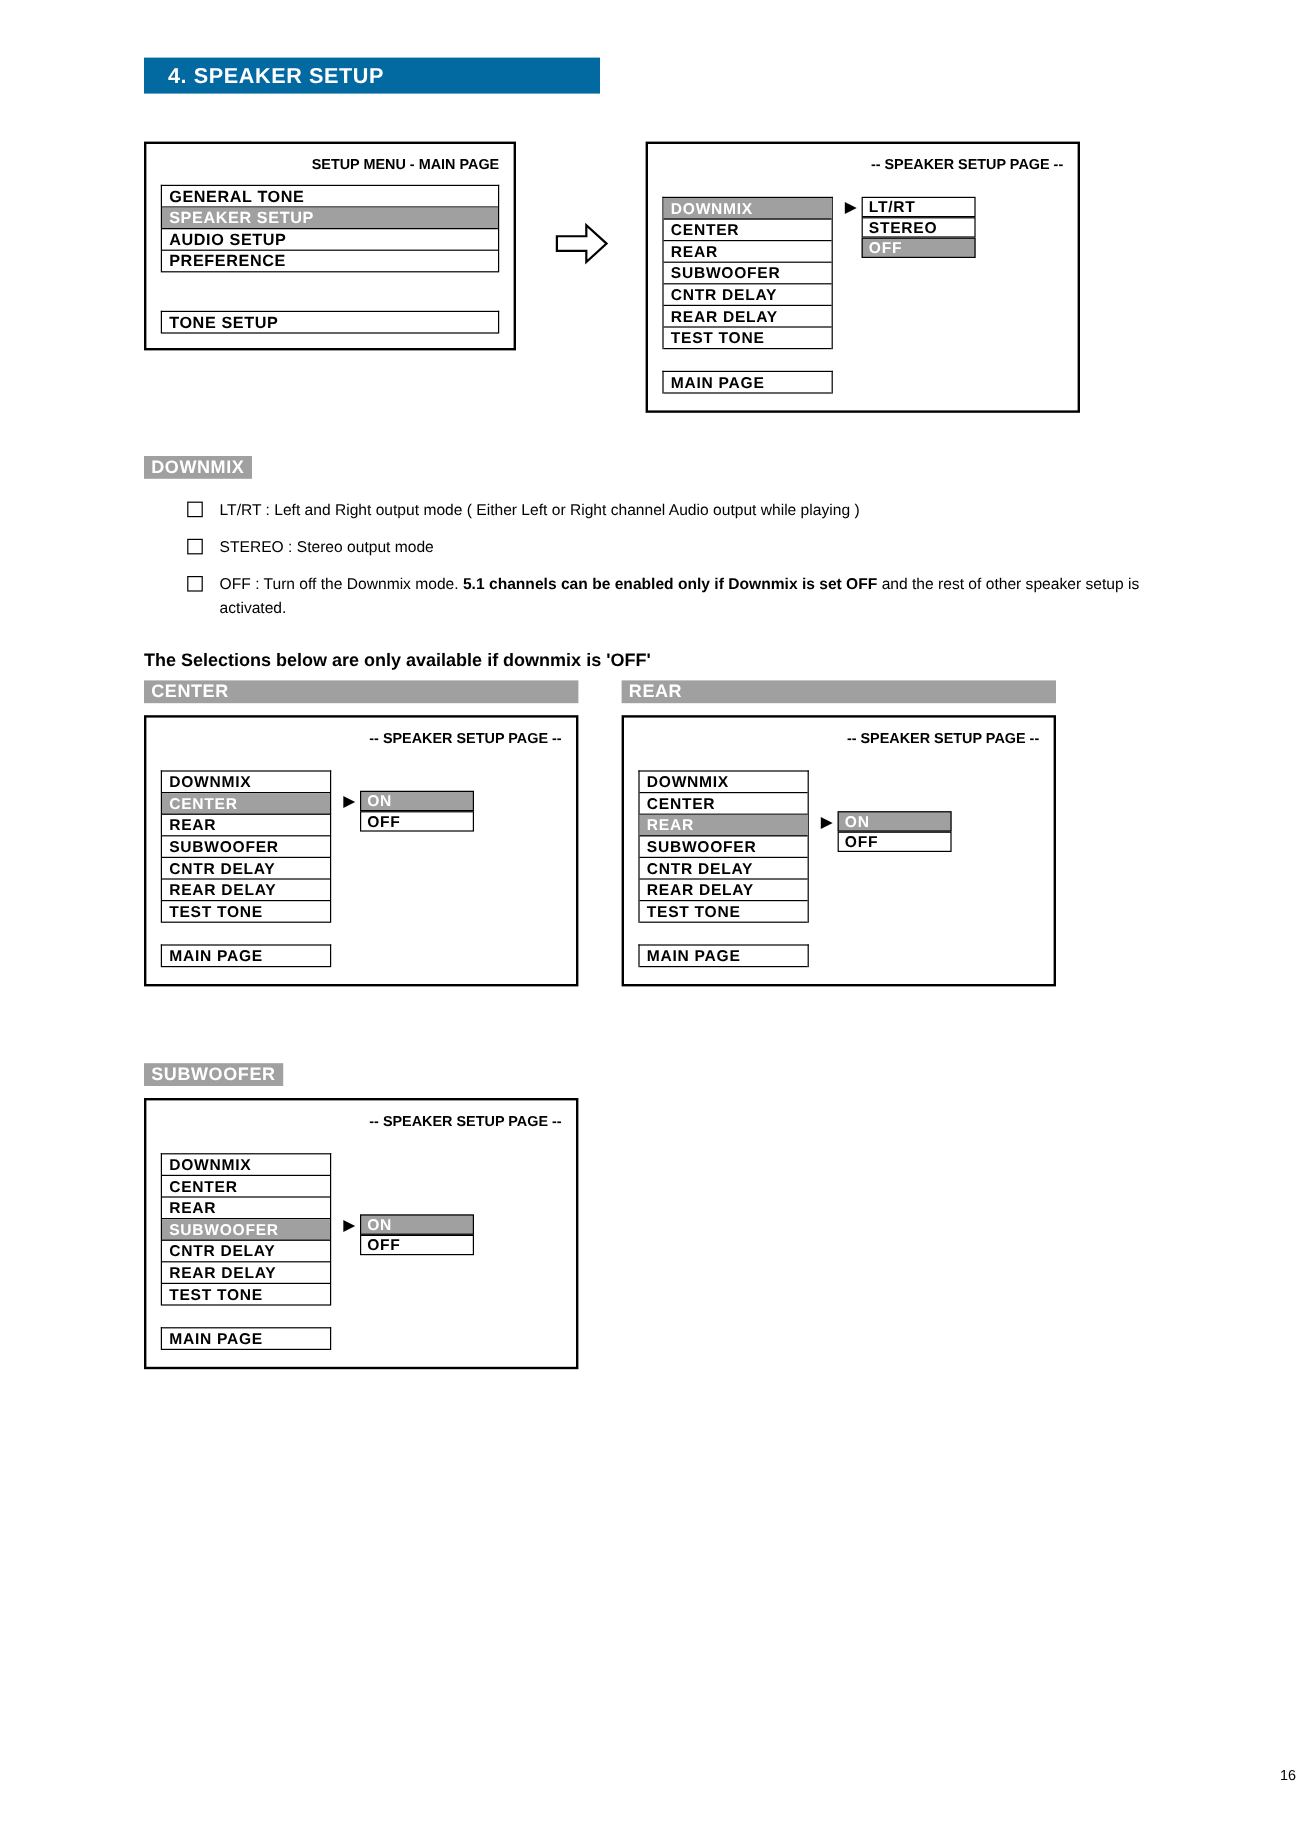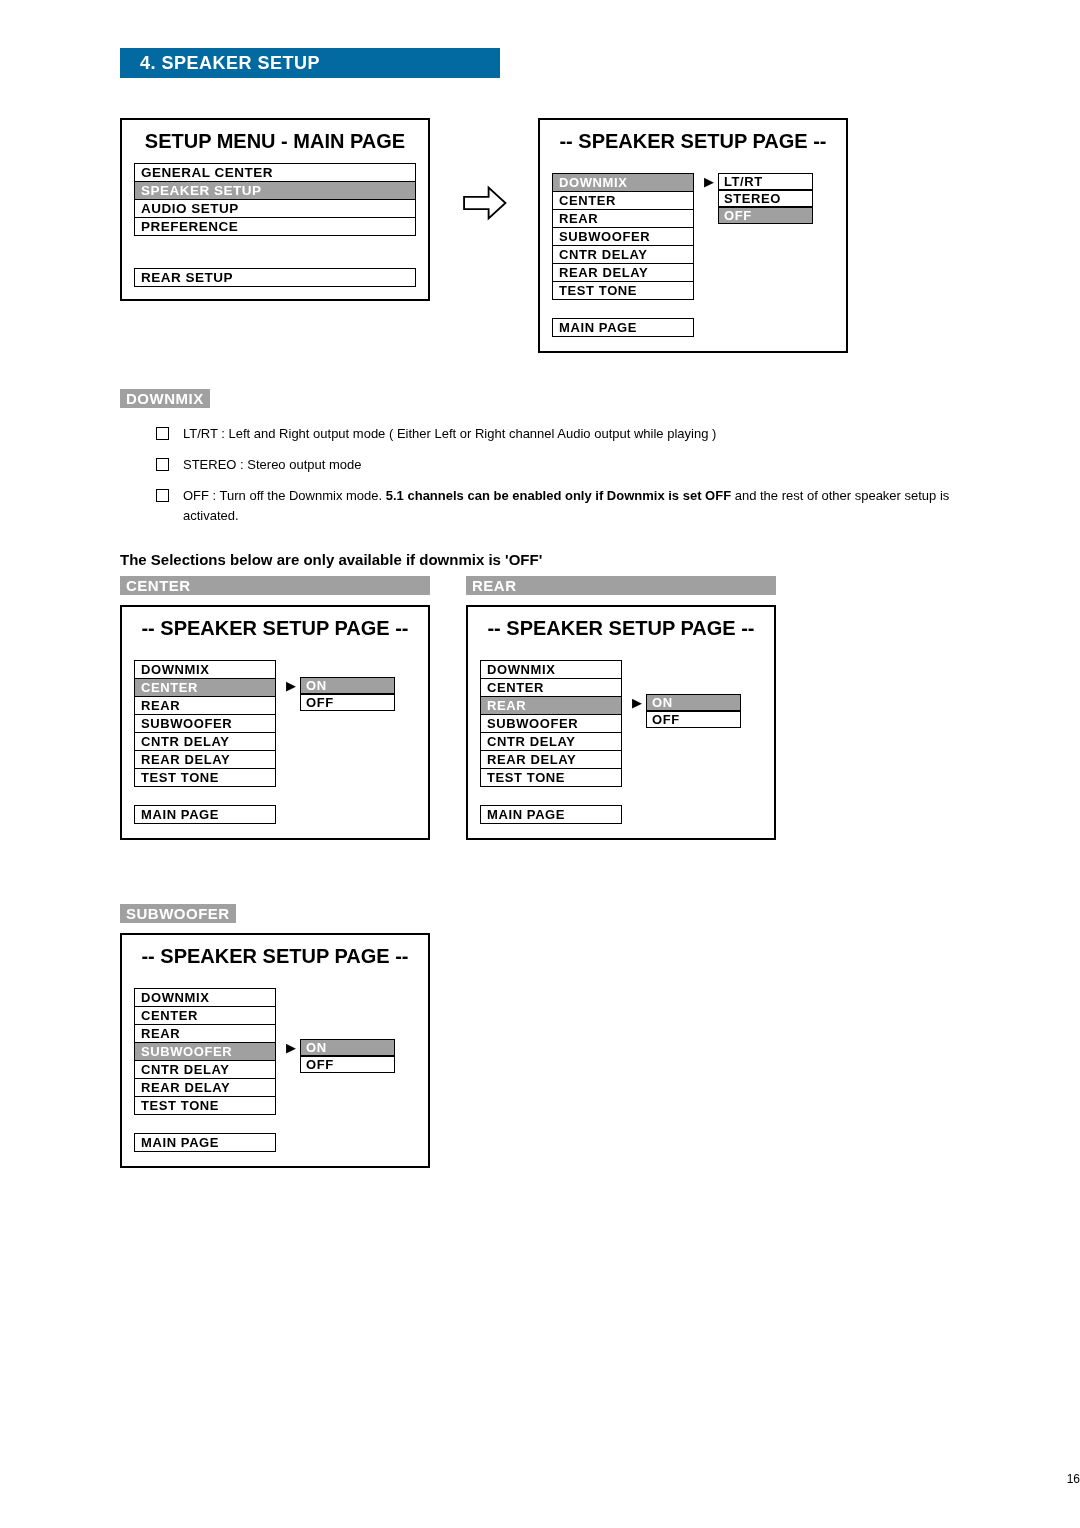--- a/index.html
+++ b/index.html
@@ -1,26 +1,26 @@
 <!DOCTYPE html>
 <html><head>
 <meta charset="utf-8">
 <style>
 body{margin:0;background:#fff;font-family:Arial,Helvetica,sans-serif;font-size:13px;color:#000}
 .page{width:1080px;height:1528px;margin:0 auto;position:relative;padding:0 120px;box-sizing:border-box}
 .title-bar{background:#0369a1;height:30px;margin-top:48px;display:flex;align-items:center;padding:0 20px;box-sizing:border-box;width:380px}
 .title-bar span{color:#fff;font-weight:bold;font-size:18px;letter-spacing:.5px}
 .two{display:flex;gap:24px;align-items:flex-start;margin-top:40px}
 .menu-box{border:2px solid #000;padding:10px 12px 12px;box-sizing:border-box;width:310px;background:#fff}
-.menu-title{font-weight:bold;text-align:center;margin-bottom:10px;font-size:20px}
+.menu-title{font-weight:bold;text-align:right;margin-bottom:10px;font-size:12px}
 .menu-list{border:1.5px solid #000;border-bottom:none}
 .menu-list .row,.menu-exit .row{border-bottom:1.5px solid #000;padding:1px 6px;font-weight:bold;font-size:13.5px;letter-spacing:.5px}
 .menu-list .row.sel,.speaker-list .row.sel,.opt.sel{background:#a0a0a0;color:#fff}
 .menu-exit{border:1.5px solid #000;border-bottom:none;margin-top:32px}
-.speaker-box{border:2px solid #000;padding:10px 12px 14px;box-sizing:border-box;width:310px;background:#fff;display:flex;gap:10px;flex-wrap:wrap;align-content:flex-start}
+.speaker-box{border:2px solid #000;padding:10px 12px 14px;box-sizing:border-box;width:362px;background:#fff;display:flex;gap:10px;flex-wrap:wrap;align-content:flex-start}
 .speaker-box .menu-title{width:100%}
 .speaker-col{display:flex;flex-direction:column}
 .speaker-list{border:1.5px solid #000;border-bottom:none;width:140px}
 .speaker-list .row{border-bottom:1.5px solid #000;padding:0 6px;font-weight:bold;font-size:13px;letter-spacing:.6px;line-height:17px}
 .speaker-main{border:1.5px solid #000;border-bottom:none;width:140px;margin-top:18px}
 .speaker-main .row{border-bottom:1.5px solid #000;padding:0 6px;font-weight:bold;font-size:13px;letter-spacing:.6px;line-height:17px}
 .opts{display:flex;flex-direction:column}
 .opt-wrap{display:flex;align-items:center;gap:2px;height:17px}
 .opt-wrap .tri{width:12px;font-size:13px;line-height:1}
 .opt{border:1.5px solid #000;width:95px;padding:0 5px;font-weight:bold;font-size:13px;letter-spacing:.6px;line-height:15px;box-sizing:border-box}
@@ -42,27 +42,27 @@
 
 <div class="page">
   <div class="title-bar">
       <span>4.  SPEAKER   SETUP</span>
     </div>
 
   <div class="two">
     <div class="menu-box">
       <div class="menu-title">SETUP MENU     -     MAIN PAGE</div>
       <div class="menu-list" id="setup-list">
-          <div class="row">GENERAL CENTER</div>
+          <div class="row">GENERAL TONE</div>
           <div class="row sel">SPEAKER SETUP</div>
           <div class="row">AUDIO SETUP</div>
           <div class="row">PREFERENCE</div>
         </div>
       <div class="menu-exit">
-          <div class="row">REAR SETUP</div>
+          <div class="row">TONE SETUP</div>
         </div>
     </div>
     <div class="arrow-block">
       <svg viewBox="0 0 60 44">
           <path d="M4 14h32v-12l22 20-22 20v-12H4z" fill="#fff" stroke="#000" stroke-width="2.4"></path>
         </svg>
     </div>
     <div class="speaker-box" id="spk-downmix">
         <div class="menu-title">-- SPEAKER SETUP PAGE --</div>
         <div class="speaker-col">

